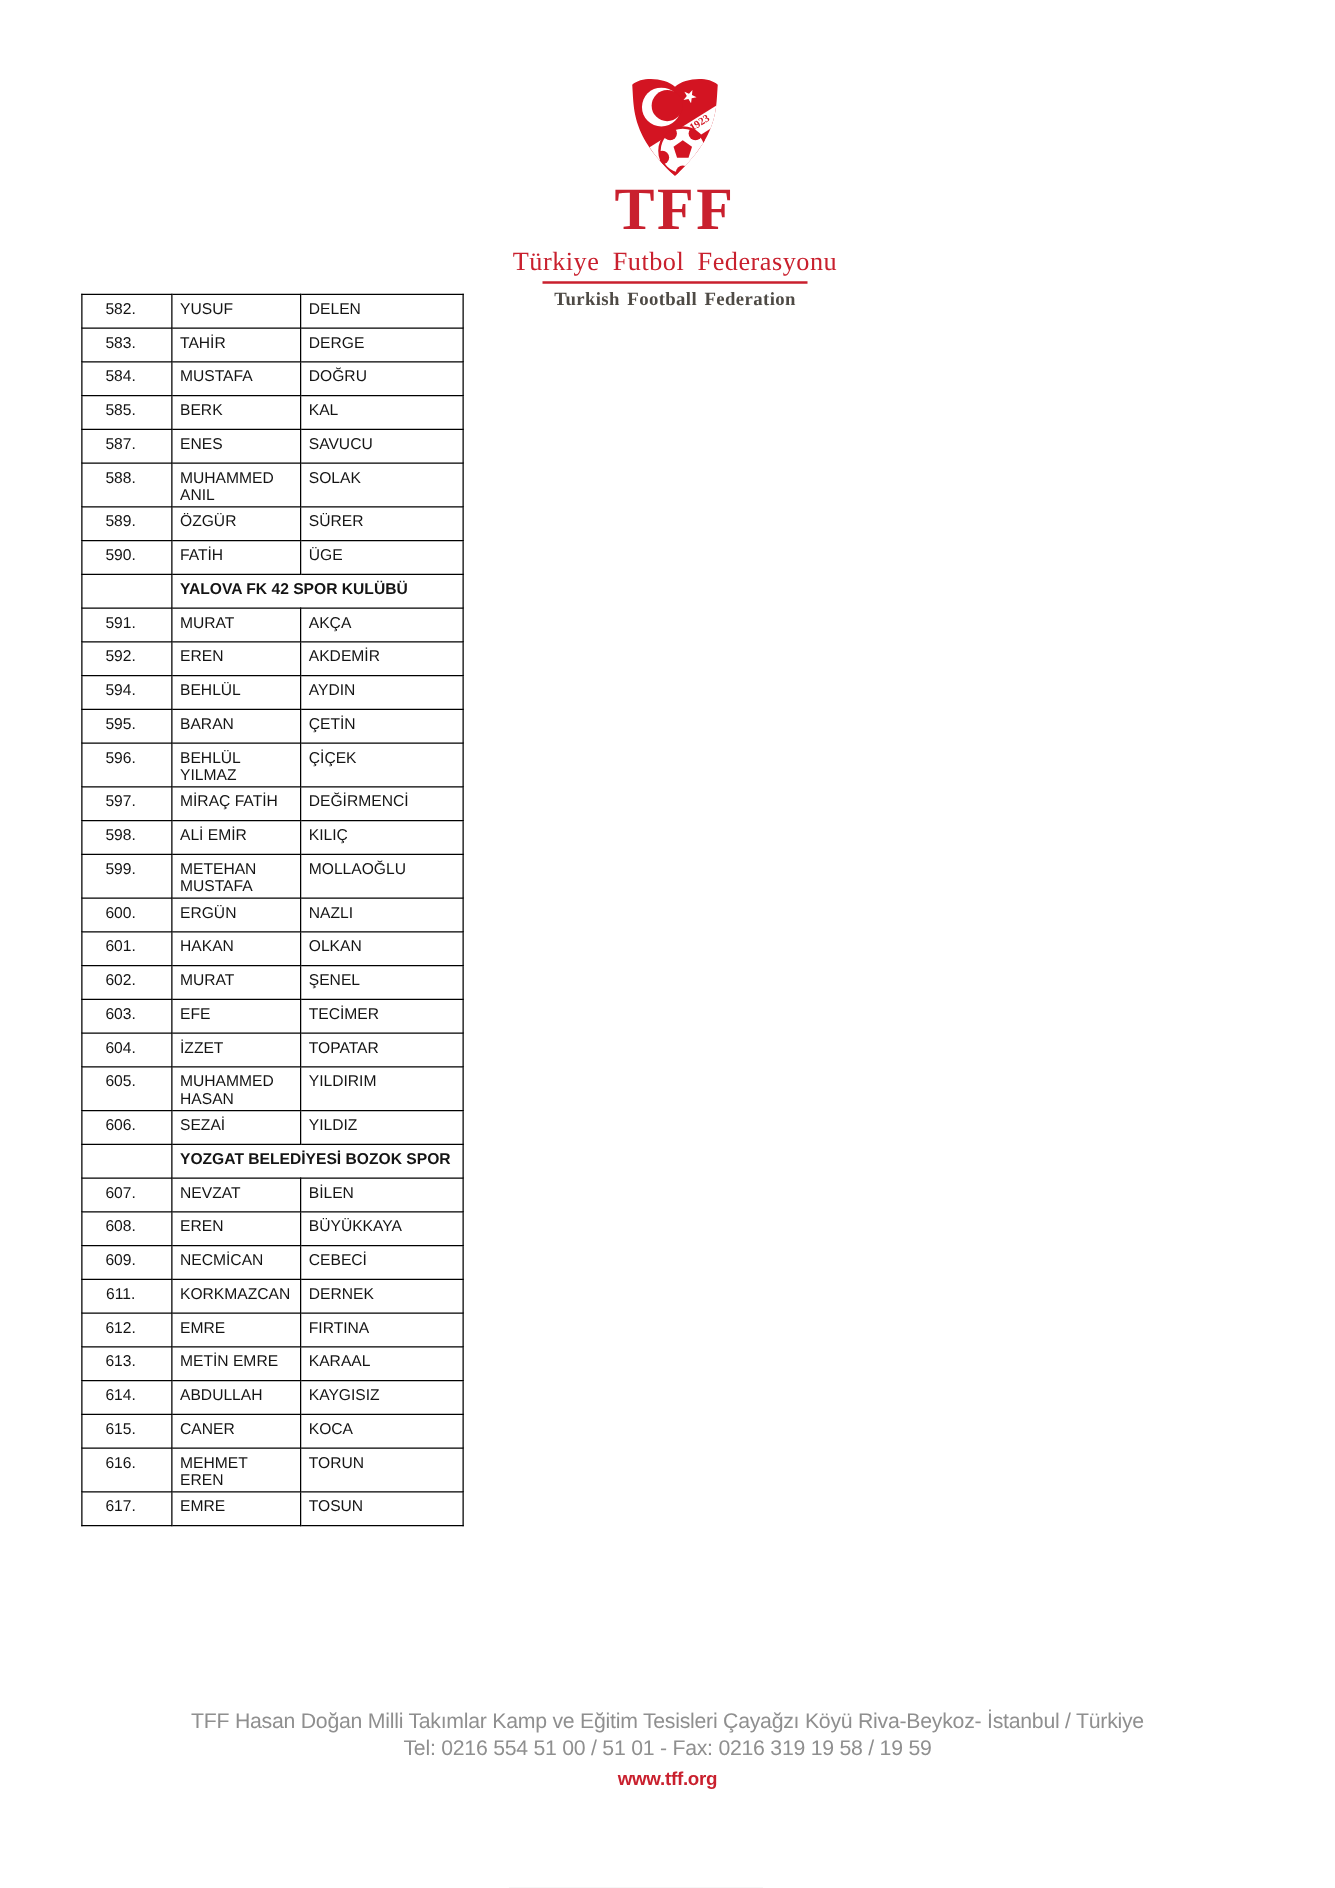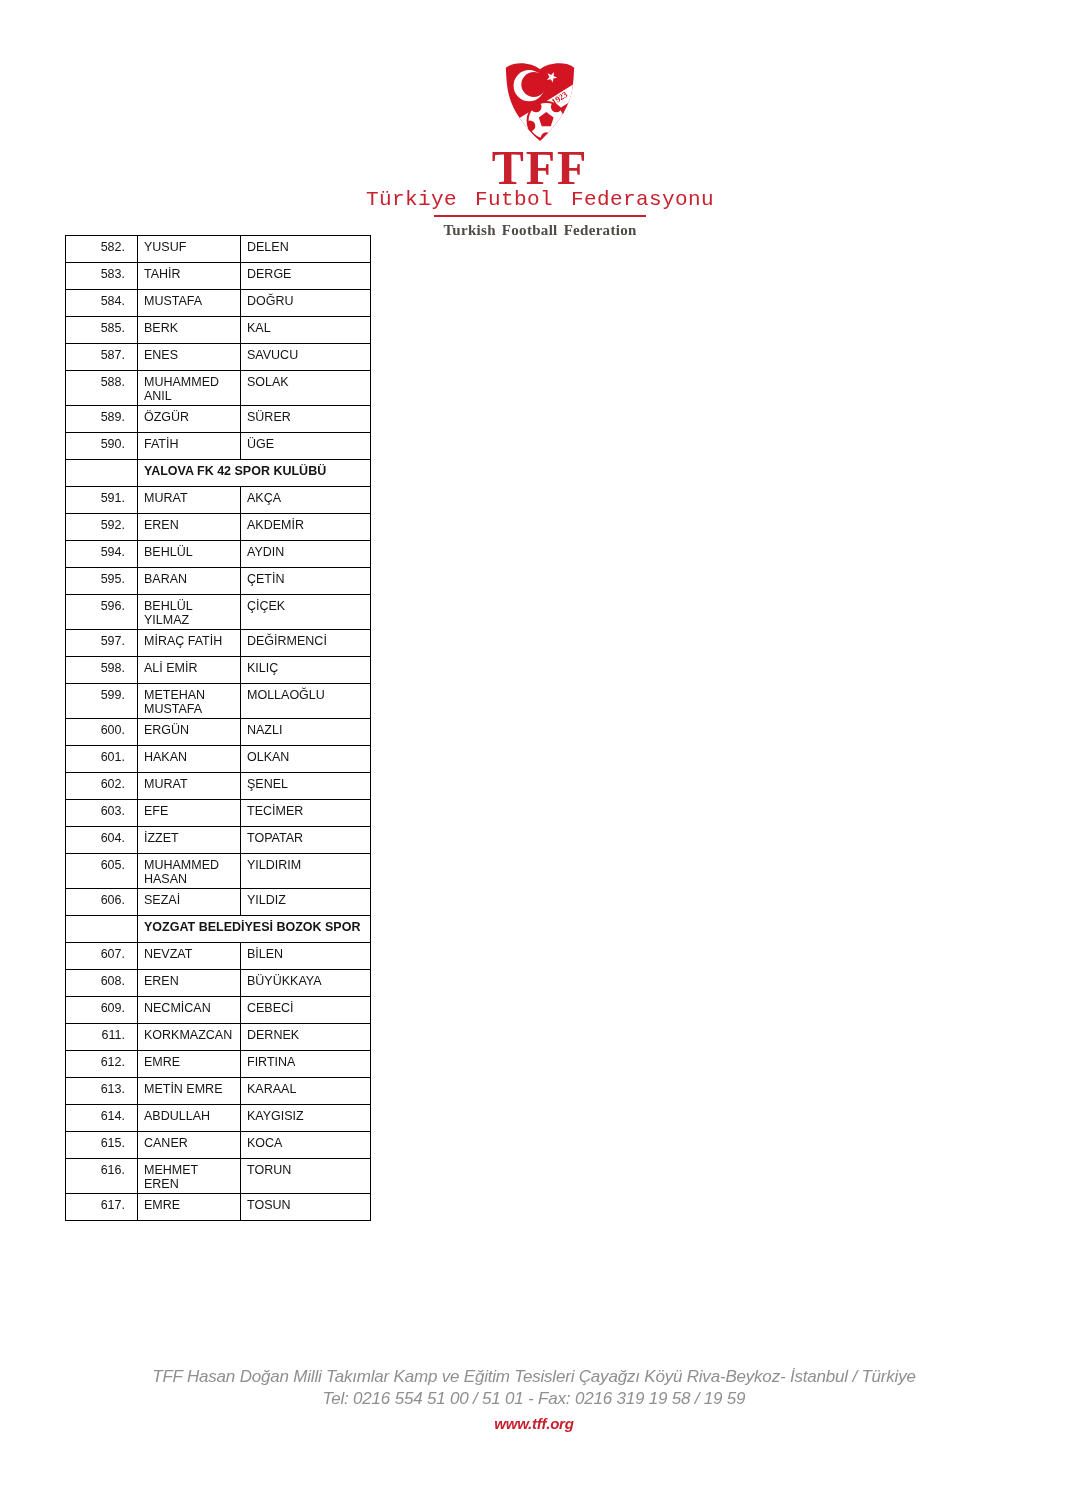--- a/index.html
+++ b/index.html
@@ -25,26 +25,26 @@
     text-align:center;
   }
   .crest{display:block;margin:0 auto;}
   .brand-acronym{
     font-family:"Liberation Serif",serif;
     font-weight:bold;font-size:48px;line-height:36px;
     letter-spacing:2px;color:var(--brand-red);
     margin-top:6px;
   }
   .brand-name-tr{
-    font-family:Liberation Mono, monospace;
+    font-family:Liberation Serif, serif;
     font-size:21px;line-height:23px;
     color:var(--brand-red);
     word-spacing:5px;letter-spacing:0.4px;
     white-space:nowrap;
-    margin-top:2px;
+    margin-top:12px;
   }
   .brand-divider{
     width:212px;height:2px;background:var(--brand-red);
     margin:4px auto 5px auto;
   }
   .brand-name-en{
     font-family:"Liberation Serif",serif;
     font-weight:bold;font-size:15px;line-height:17px;
     color:var(--brand-en-ink);
     word-spacing:2px;letter-spacing:0.3px;
@@ -57,32 +57,31 @@
     border-collapse:collapse;table-layout:fixed;
   }
   .roster-table td{
     border:1px solid #000;
     vertical-align:top;
     font-size:12.5px;line-height:14px;
     color:var(--table-ink);
     overflow:hidden;
   }
   .roster-table tr{height:27px;}
-  td.num-cell{text-align:right;padding:4px 12px 2px 2px;}
+  td.num-cell{text-align:center;padding:4px 12px 2px 2px;}
   td.name-cell{padding:4px 4px 2px 6px;}
   td.club-cell{padding:4px 4px 2px 6px;font-weight:bold;}
 
   
   .page-footer{
     position:absolute;left:0;right:0;top:1366px;
     text-align:center;
     color:var(--footer-gray);
     font-size:17px;line-height:22px;
     letter-spacing:-0.2px;
-    font-style:italic;
   }
   .footer-site{
     display:inline-block;
     margin-top:3px;
     font-weight:bold;font-size:15px;
     color:var(--brand-red);
     letter-spacing:-0.2px;
     text-decoration:none;
   }
 </style>

